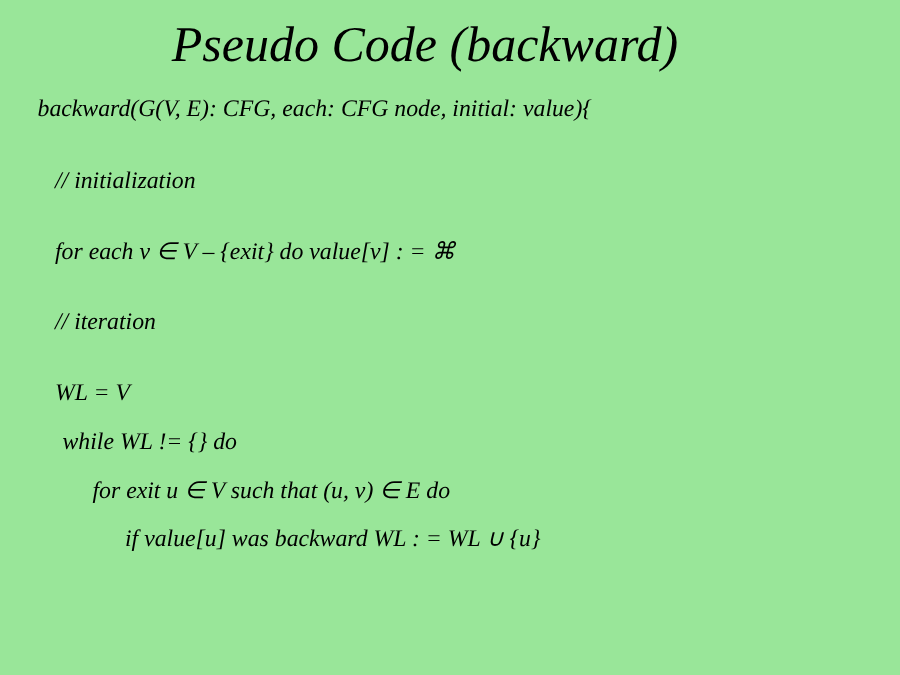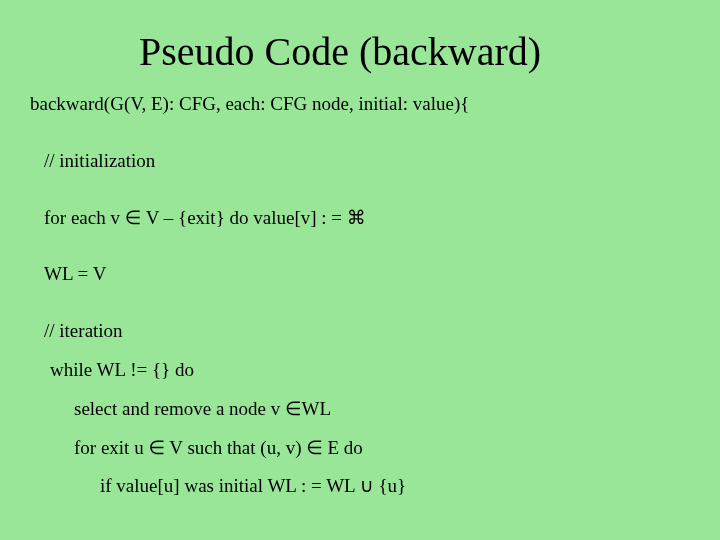--- a/index.html
+++ b/index.html
@@ -8,21 +8,22 @@
     width: 720px;
     height: 540px;
     background: #99e699;
     font-family: "Times New Roman", Times, serif;
     color: #000;
   }
   .slide {
     box-sizing: border-box;
     width: 680px;
     height: 540px;
-    padding: 28px 30px 20px 30px;
+    padding: 12px 30px 20px 30px;
+    font-style: italic;
   }
   .title {
     font-size: 40px;
     text-align: center;
     margin: 0 0 18px 0;
     font-weight: normal;
   }
   .line {
     font-size: 19px;
     line-height: 1.2;
@@ -36,19 +37,18 @@
 </style>
 </head>
 <body>
 
 <div class="slide">
   <h1 class="title">Pseudo Code (backward)</h1>
 
   <div class="line">backward(G(V, E): CFG, each: CFG node, initial: value){</div>
   <div class="line indent1">// initialization</div>
   <div class="line indent1">for each v ∈ V – {exit} do value[v] : = ⌘</div>
+  <div class="line indent1">// iteration</div>
   <div class="line indent1">WL = V</div>
-  <div class="line indent1">// iteration</div>
   <div class="line indent2">while WL != {} do</div>
-  <div class="line indent3">select and remove a node v ∈WL</div>
   <div class="line indent3">for exit u ∈ V such that (u, v) ∈ E do</div>
-  <div class="line indent4">if value[u] was initial WL : = WL ∪ {u}</div>
+  <div class="line indent4">if value[u] was backward WL : = WL ∪ {u}</div>
 </div>
 
 </body></html>

